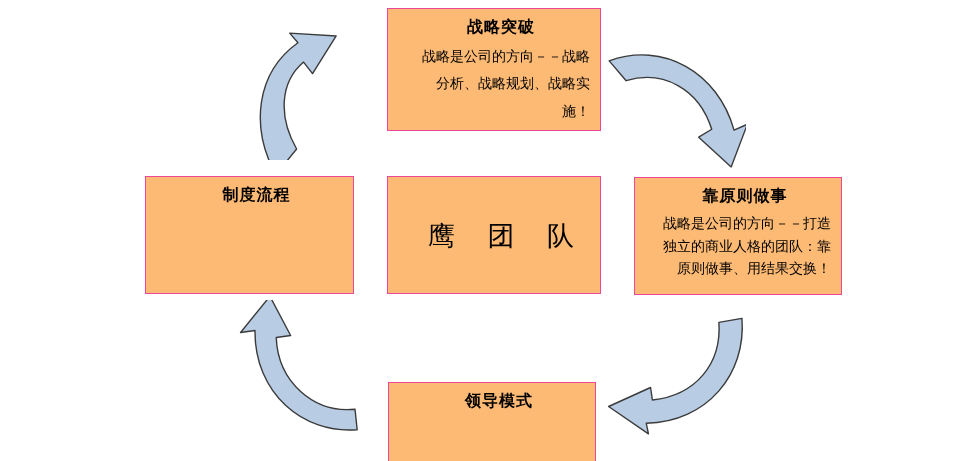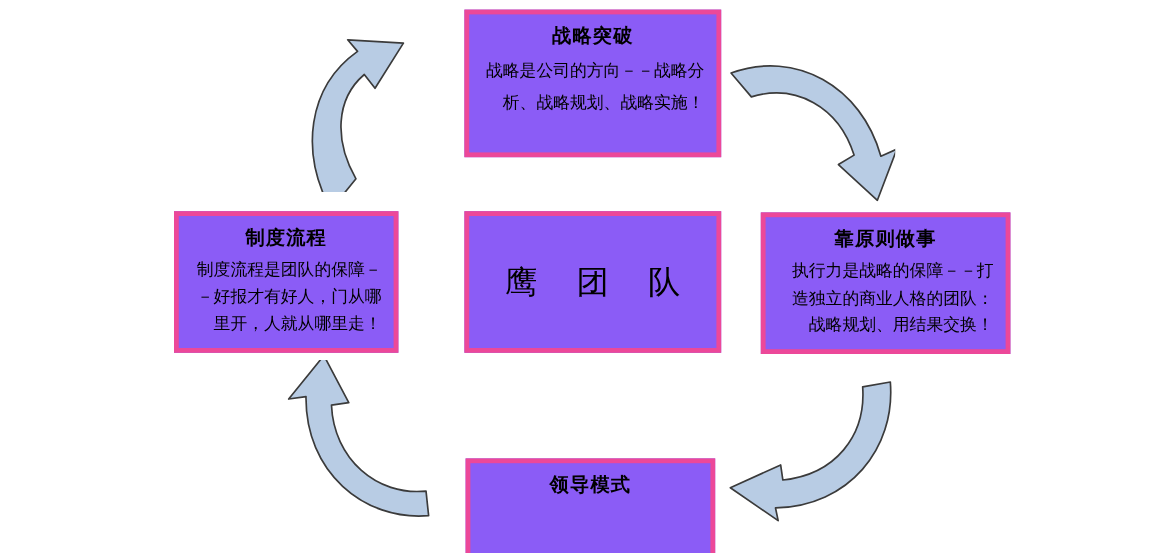--- a/index.html
+++ b/index.html
@@ -13,23 +13,23 @@
   #canvas {
     position: relative;
     width: 980px;
     height: 461px;
     background: #ffffff;
     overflow: hidden;
   }
   .node {
     position: absolute;
     box-sizing: border-box;
-    border: 4px solid #ec4899;
-    background: #8b5cf6;
-    padding: 6px 10px 4px 10px;
+    border: 1px solid #ec4899;
+    background: #fdba74;
+    padding: 6px 10px 4px 24px;
   }
   .node-title {
     font-size: 16px;
     font-weight: bold;
     color: #000000;
     text-align: center;
     line-height: 1.5;
     letter-spacing: 1px;
     margin-bottom: 4px;
   }
@@ -39,21 +39,21 @@
     text-align: right;
     line-height: 1.62;
     letter-spacing: 0px;
   }
   
   #node-strategy {
     left: 387px; top: 8px; width: 214px; height: 123px;
   }
   #node-strategy .node-body { line-height: 1.95; }
   #node-process {
-    left: 145px; top: 176px; width: 187px; height: 118px;
+    left: 145px; top: 176px; width: 209px; height: 118px;
   }
   #node-center {
     left: 387px; top: 176px; width: 214px; height: 118px;
     display: flex; align-items: center; justify-content: center;
   }
   #node-center .center-title {
     font-size: 27px;
     font-weight: normal;
     color: #000000;
     letter-spacing: 12px;
@@ -82,30 +82,29 @@
 
 <div id="canvas">
 
   <div class="node" id="node-strategy">
     <div class="node-title">战略突破</div>
     <div class="node-body">战略是公司的方向－－战略分析、战略规划、战略实施！</div>
   </div>
 
   <div class="node" id="node-process">
     <div class="node-title">制度流程</div>
-    <div class="node-body">制度流程是团队的保障－－好报才有好人，门从哪里开，人就从哪里走！</div>
   </div>
 
   <div class="node" id="node-center">
     <div class="center-title">鹰 团 队</div>
   </div>
 
   <div class="node" id="node-execution">
     <div class="node-title">靠原则做事</div>
-    <div class="node-body">执行力是战略的保障－－打造独立的商业人格的团队：战略规划、用结果交换！</div>
+    <div class="node-body">战略是公司的方向－－打造独立的商业人格的团队：靠原则做事、用结果交换！</div>
   </div>
 
   <div class="node" id="node-leadership">
     <div class="node-title">领导模式</div>
   </div>
 
   <div class="arrow" id="arrow-tl">
     <svg width="140" height="132" viewBox="0 0 140 132">
       <path d="M 8 128
                C 2 74, 28 26, 78 14

